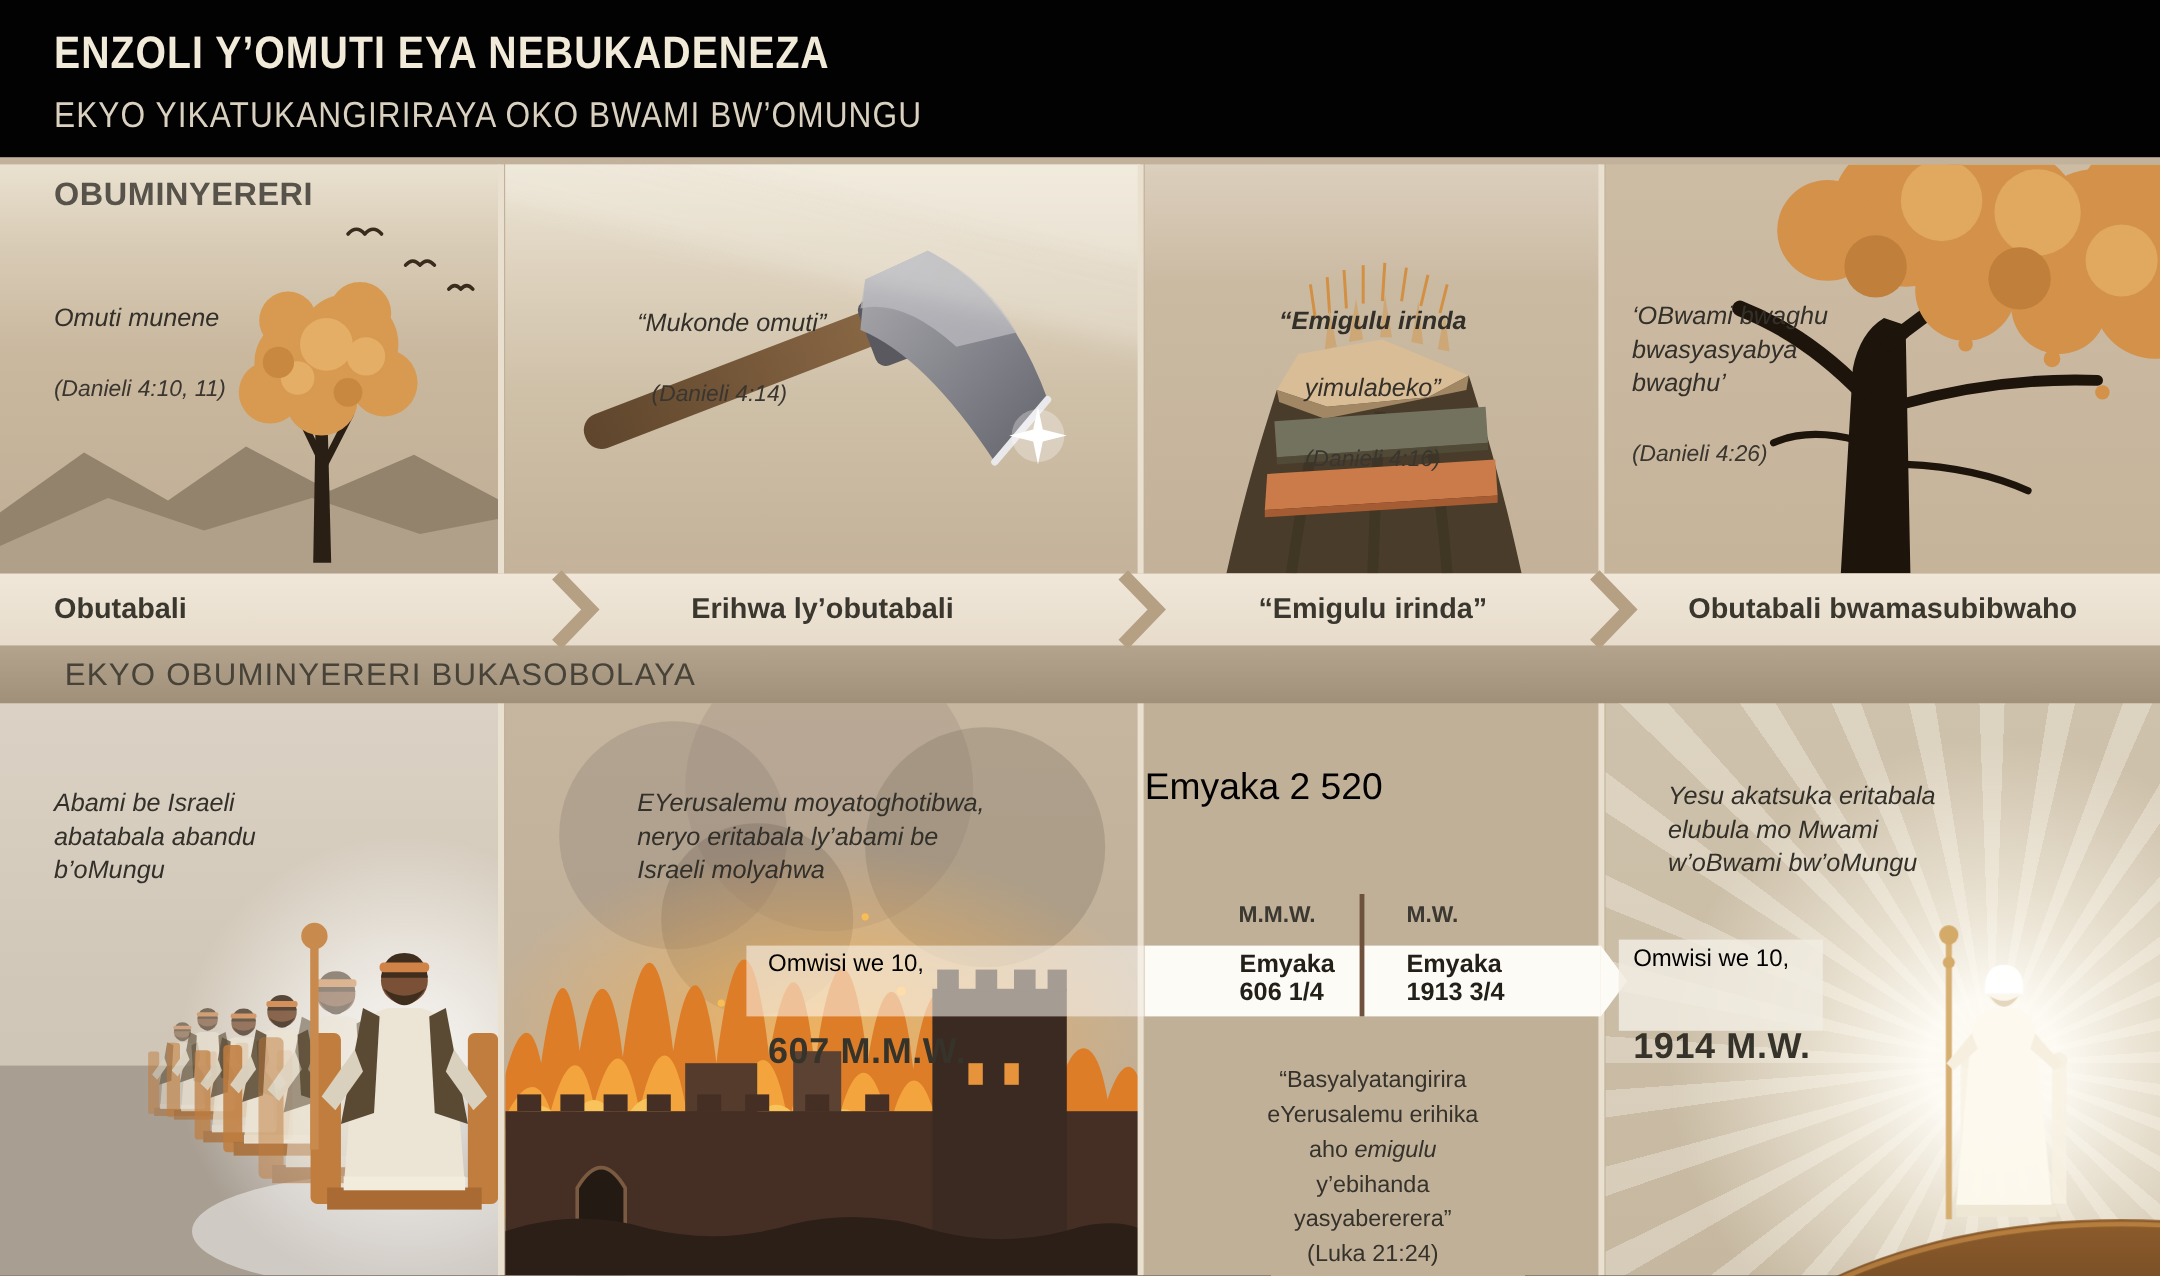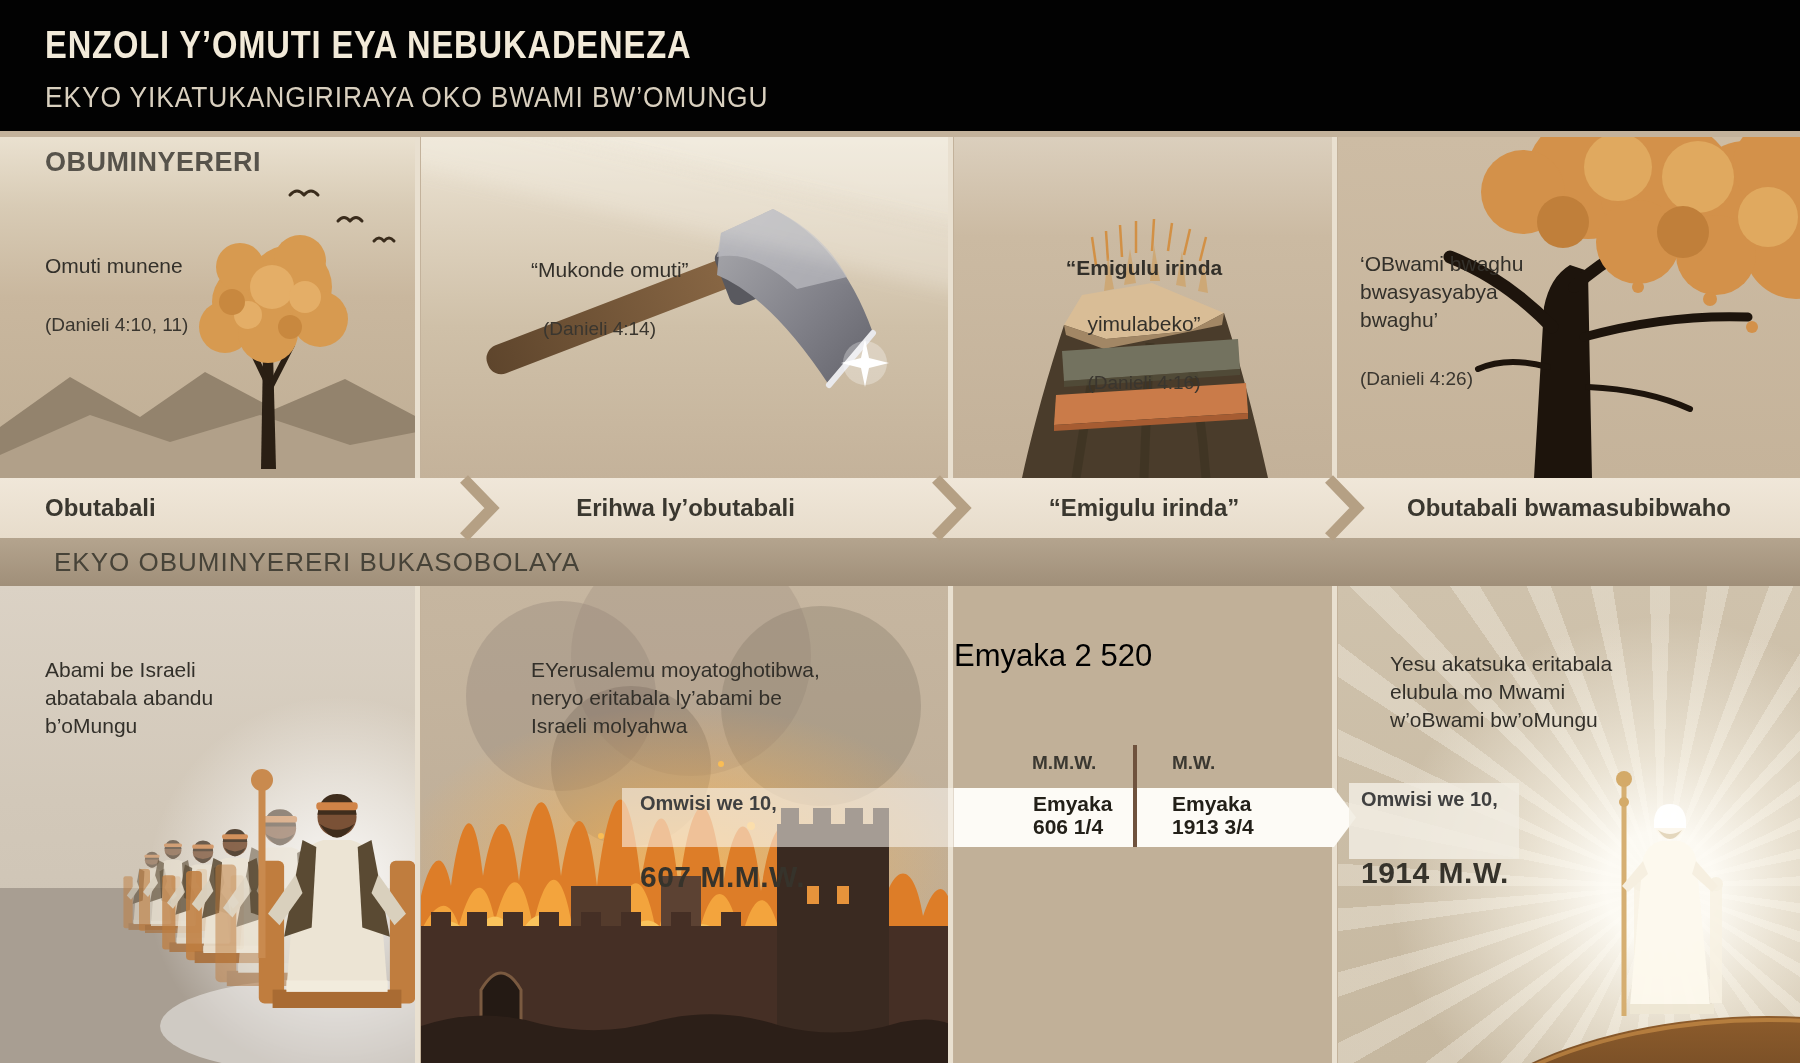--- a/index.html
+++ b/index.html
@@ -39,41 +39,41 @@
       background:
         radial-gradient(circle at 322px 300px, rgba(255,253,247,.95) 0 55px, rgba(255,251,240,.6) 130px, rgba(236,226,206,0) 270px),
         repeating-conic-gradient(from -90deg at 322px 300px, rgba(255,251,242,.3) 0deg 4deg, rgba(255,251,242,0) 4deg 11deg),
         linear-gradient(180deg,#cfc2ac,#c6b8a0);}
 
   .divider{position:absolute;width:5px;background:#e9e0d0;z-index:20;}
   .div-top{top:137px;height:341px;}
   .div-bot{top:586px;height:477px;}
 
   
-  .cap{position:absolute;z-index:40;font-size:21px;line-height:28px;color:#33302a;white-space:pre-line;}
+  .cap{position:absolute;z-index:40;font-size:21px;line-height:28px;color:#33302a;white-space:pre-line;font-style:italic;}
   .cap .ref{font-size:19px;margin-top:3px;color:#3a362f;}
   .cap-center{text-align:center;}
   .bold-line{font-weight:bold;}
 
   
   .band{position:absolute;left:0;top:478px;width:1800px;height:60px;z-index:25;
         background:linear-gradient(180deg,#f0e7d9,#e7dccb);}
   .band .step{position:absolute;top:0;height:77px;line-height:60px;font-size:24px;
               font-weight:bold;color:#3a372f;white-space:nowrap;}
   .chev{position:absolute;top:474px;width:44px;height:68px;z-index:26;}
 
   
   .tl-left{position:absolute;left:622px;top:788px;width:332px;height:59px;z-index:45;
            background:rgba(253,250,244,.55);padding:5px 0 0 18px;}
   .tl-mid{position:absolute;left:954px;top:788px;width:380px;height:59px;z-index:44;
           background:#fdfbf6;}
   .tl-tip{position:absolute;left:1334px;top:788px;z-index:44;}
   .tl-right{position:absolute;left:1349px;top:783px;width:170px;height:76px;z-index:45;
             background:rgba(241,236,226,.85);padding:6px 0 0 12px;}
-  .tl-line1{font-size:20px;font-weight:bold;color:#404040;line-height:21px;}
+  .tl-line1{font-size:20px;font-weight:normal;color:#000000;line-height:21px;}
   .tl-line2{font-size:30px;font-weight:bold;color:#36332b;line-height:33px;letter-spacing:.5px;margin-top:46px;}
   .tl-divider{position:absolute;left:1133px;top:745px;width:4px;height:102px;
               background:#6f523d;z-index:46;}
   .era{position:absolute;top:752px;font-size:19px;font-weight:bold;color:#3b3831;z-index:46;}
   .yrs{position:absolute;top:792px;font-size:21px;font-weight:bold;color:#232019;
        line-height:23px;z-index:46;white-space:pre-line;}
   .years-title{position:absolute;left:954px;top:638px;width:380px;text-align:left;
                font-size:31px;color:#000000;z-index:40;}
   .quote{position:absolute;left:954px;top:886px;width:380px;text-align:center;
          font-size:19.5px;line-height:29px;color:#35322b;z-index:40;}
@@ -424,14 +424,22 @@
   <div class="tl-divider"></div>
   <div class="yrs" style="left:1033px;">Emyaka
 606 1/4</div>
   <div class="yrs" style="left:1172px;">Emyaka
 1913 3/4</div>
   <div class="tl-right">
     <div class="tl-line1">Omwisi we 10,</div>
     <div class="tl-line2">1914 M.W.</div>
   </div>
 
+  <div class="quote">
+    <div>“Basyalyatangirira</div>
+    <div>eYerusalemu erihika</div>
+    <div><span>aho </span><span class="it">emigulu</span></div>
+    <div>y’ebihanda</div>
+    <div>yasyabererera”</div>
+    <div>(Luka 21:24)</div>
+  </div>
 
 </div>
 
 </body></html>

